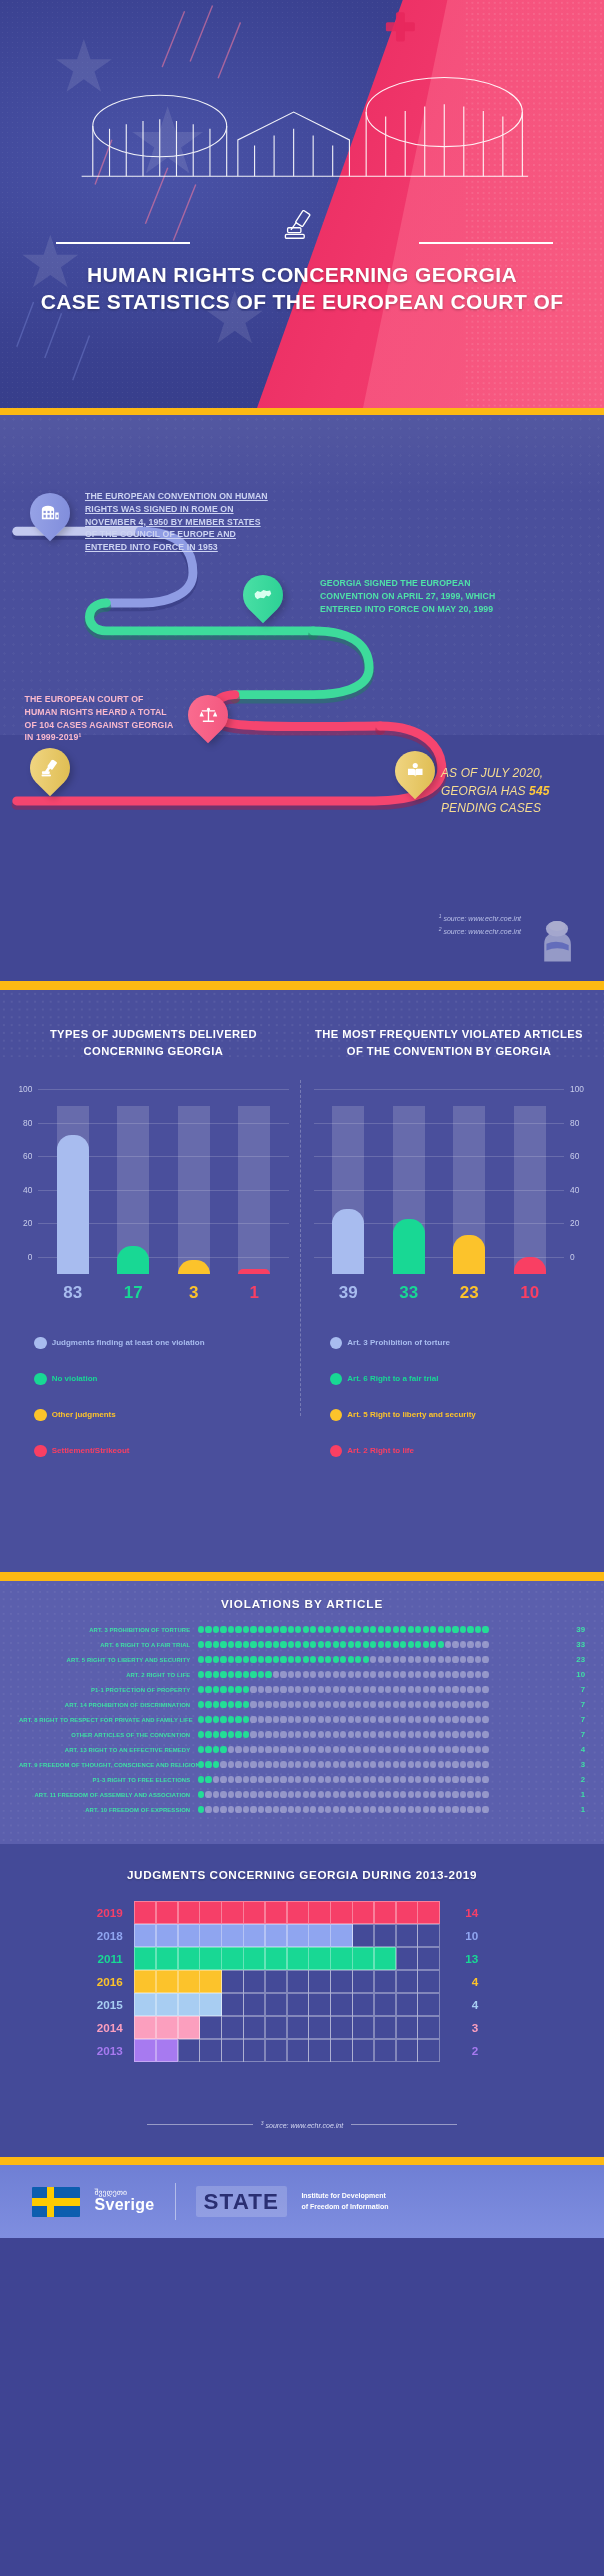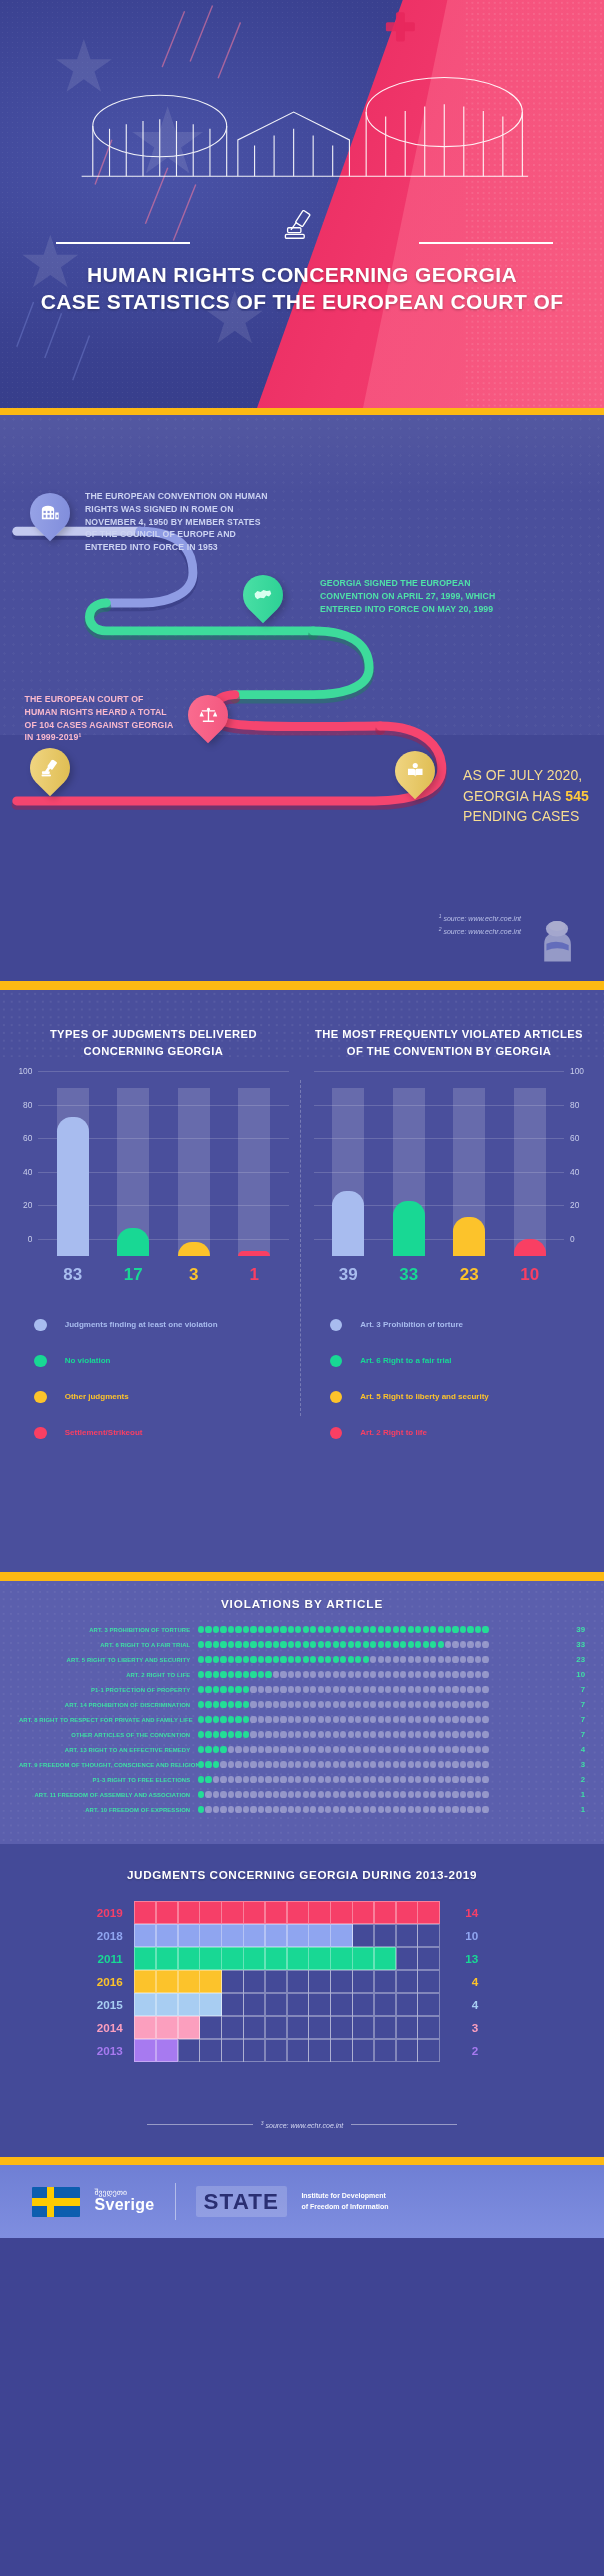--- a/index.html
+++ b/index.html
@@ -99,21 +99,21 @@
     display: flex; align-items: center; justify-content: center;
     box-shadow: 0 4.5px 7.8px rgba(0,0,0,.22);
   }
   .pin > .pin-ico { transform: rotate(45deg); display:block; }
   .pin.blue   { background: linear-gradient(140deg, #9aa6e8, #7d8ada); }
   .pin.green  { background: linear-gradient(140deg, #4fe2a8, #28cf92); }
   .pin.pink   { background: linear-gradient(140deg, #fb6f92, #f2547c); }
   .pin.gold   { background: linear-gradient(140deg, #f3d98a, #dcb94a); }
 
   .tl-text { position: absolute; font-size: 8.7px; line-height: 1.45; font-weight: bold; letter-spacing: 0.1px; }
-  .tl-text.blue  { color: #ccd3f2; }
+  .tl-text.blue  { color: #ccd3f2; text-decoration: underline; }
   .tl-text.green { color: #4fe2a8; }
   .tl-text.pink  { color: #f9b9cd; }
   .tl-text.gold  { color: #f7dd92; font-weight: normal; }
   .tl-text.gold b { color: #ffc93c; }
 
   .footnotes {
     position: absolute; right: 83px; bottom: 43px;
     color: #b9c0e8; font-size: 7px; font-style: italic; line-height: 1.7;
     text-align: left;
   }
@@ -130,21 +130,21 @@
     background-size: 7.8px 7.8px;
   }
   .chart-col { position: absolute; top: 36px; width: 280px; }
   .chart-col.left { left: 13.4px; }
   .chart-col.right { left: 309px; }
   .chart-title {
     color: #fff; font-weight: bold; font-size: 11.2px; line-height: 1.45;
     letter-spacing: 0.4px; text-align: center; min-height: 43px;
     font-family: "Liberation Sans Narrow","Liberation Sans", sans-serif;
   }
-  .plot { position: relative; height: 185px; margin-top: 2px; }
+  .plot { position: relative; height: 185px; margin-top: 20px; }
   .axis-lab {
     position: absolute; color: #c8cdeb; font-size: 8.4px; width: 19px; text-align: right;
   }
   .plot.rightside .axis-lab { text-align: left; }
   .gridline {
     position: absolute; left: 24.6px; right: 4.5px; height: 0.6px;
     background: rgba(255,255,255,.17);
   }
   .plot.rightside .gridline { left: 4.5px; right: 24.6px; }
   .bars {
@@ -164,21 +164,21 @@
   .vals {
     position: absolute; left: 29px; right: 9px; bottom: -32px; height: 26px;
     display: flex; justify-content: space-around; align-items: center;
   }
   .plot.rightside .vals { left: 9px; right: 29px; }
   .vals span {
     width: 32px; text-align: center; font-size: 17px; font-weight: bold;
     font-family: "Liberation Sans Narrow","Liberation Sans", sans-serif;
   }
   .legend { margin-top: 51px; padding-left: 21px; }
-  .leg-row { display: flex; align-items: center; gap: 18px; height: 36px; }
+  .leg-row { display: flex; align-items: center; gap: 5px; height: 36px; }
   .leg-dot { width: 12.3px; height: 12.3px; border-radius: 50%; flex: 0 0 auto; }
   .leg-lab { font-size: 8px; font-weight: bold; line-height: 1.35; }
   .dashed-sep {
     position: absolute; left: 300px; top: 90px; width: 0.6px; height: 336px;
     border-left: 0.6px dashed rgba(255,255,255,.25);
   }
 
   
   .violations {
     position: relative; height: 263px; background: #5b5fad; overflow: hidden;
@@ -438,21 +438,21 @@
 
     <div class="pin gold" style="left:395px; top:336px;">
       <svg class="pin-ico" width="17" height="15.7" viewBox="0 0 30 28">
         <g fill="#fff">
           <circle cx="15" cy="5" r="4.6"></circle>
           <path d="M2,11 h10 q3,0 3,3 v11 q0,-3 -3,-3 h-10z"></path>
           <path d="M28,11 h-10 q-3,0 -3,3 v11 q0,-3 3,-3 h10z"></path>
         </g>
       </svg>
     </div>
-    <div class="tl-text gold" style="left:463px; top:350px; width:140px; font-size:14px;">
+    <div class="tl-text gold" style="left:441px; top:350px; width:140px; font-size:12px;font-style:italic;">
       <span>AS OF JULY 2020, GEORGIA HAS </span><b>545</b><span> PENDING CASES</span>
     </div>
 
     <div class="footnotes">
       <div>
         <sup>1</sup>
         <span>source: www.echr.coe.int</span>
       </div>
       <div>
         <sup>2</sup>

